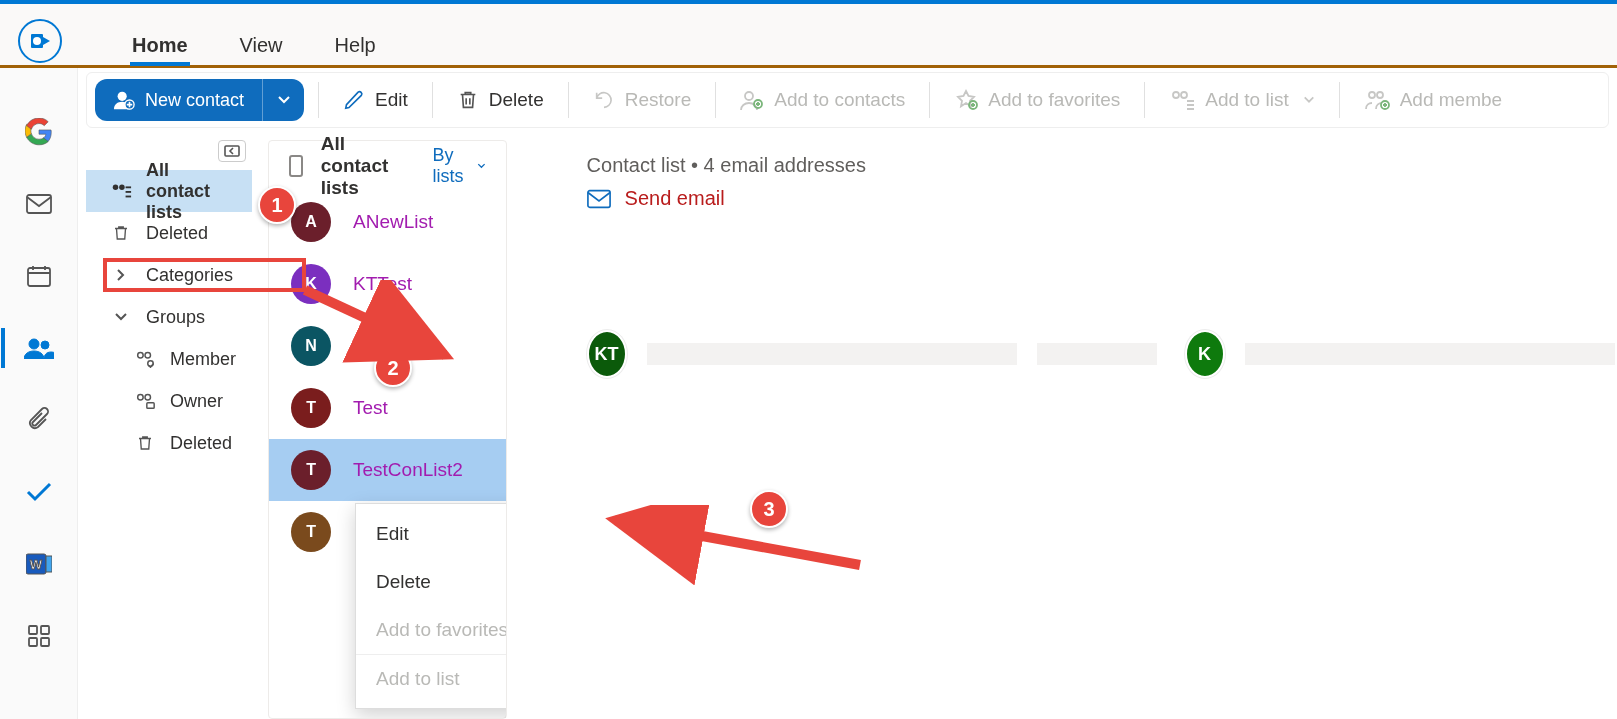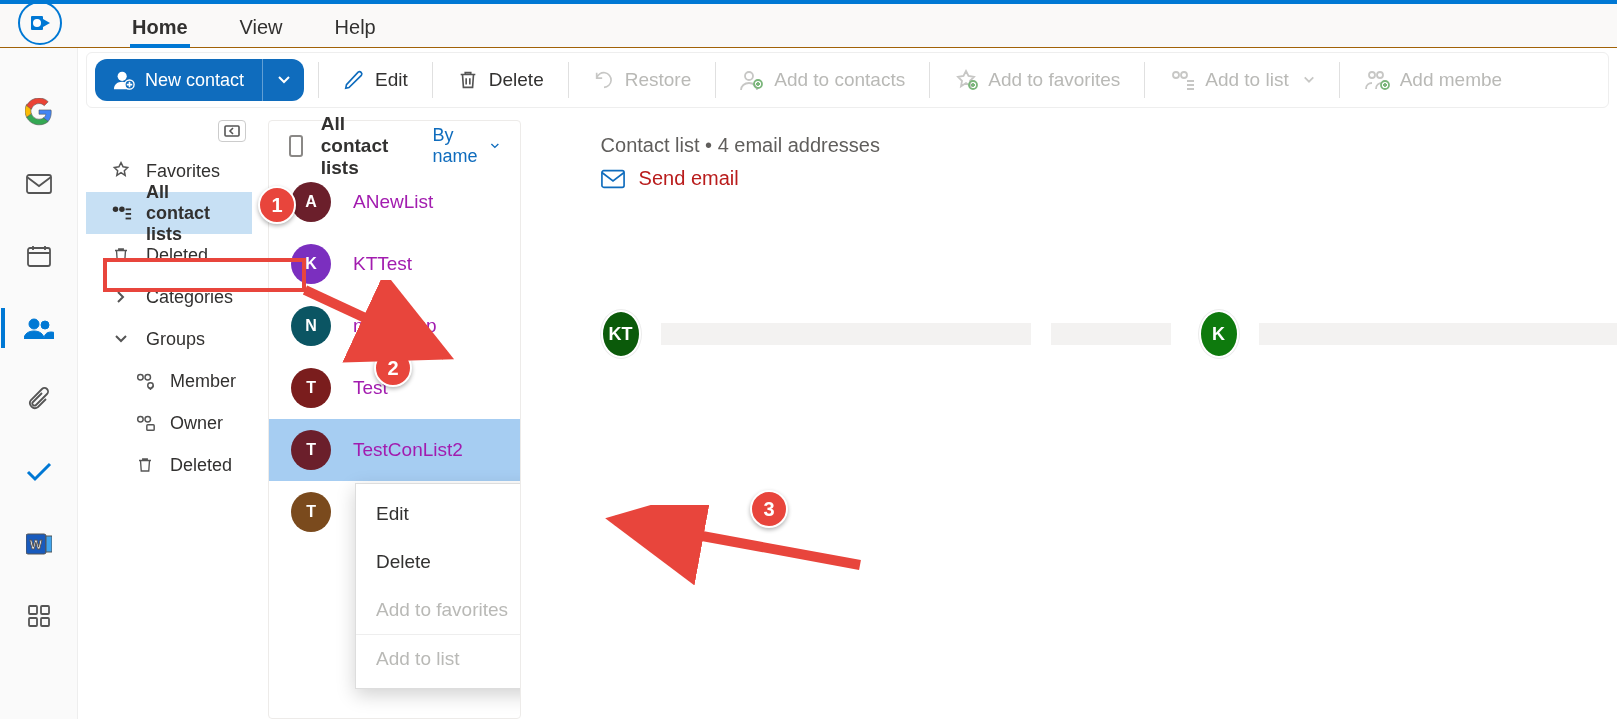--- a/index.html
+++ b/index.html
@@ -1,21 +1,21 @@
 <!DOCTYPE html>
 <html><head>
 <meta charset="utf-8">
 <style>
 * { box-sizing: border-box; margin: 0; padding: 0; font-family: "Segoe UI", -apple-system, sans-serif; }
 html, body { width: 1617px; height: 719px; overflow: hidden; background: #fff; }
 
 body { display: flex; flex-direction: column; border-top: 4px solid #0078d4; }
 
 
-.top-tabs { display: flex; align-items: flex-end; height: 44px; padding-left: 18px; gap: 48px; border-bottom: 1px solid #a16207; background: #faf9f8; text-align: right; }
+.top-tabs { display: flex; align-items: flex-end; height: 64px; padding-left: 18px; gap: 48px; border-bottom: 3px solid #a16207; background: #faf9f8; text-align: right; }
 .top-tabs .logo { width: 44px; height: 44px; border-radius: 50%; border: 2px solid #0078d4; display:flex; align-items:center; justify-content:center; margin-bottom:2px; margin-right: 20px;}
 .top-tabs .logo svg{}
 .tab { font-size: 20px; color:#323130; padding: 10px 2px 8px; position:relative; cursor:pointer; }
 .tab.active { font-weight:600; }
 .tab.active::after { content:""; position:absolute; left:0; right:0; bottom:-1px; height:4px; background:#0078d4; }
 
 
 .main { flex:1; display:flex; min-height:0; }
 
 
@@ -252,28 +252,20 @@
     <div class="cols">
 
       <div class="sidenav">
         <div class="collapse-btn">
           <svg width="16" height="12" viewBox="0 0 16 12" fill="none" stroke="#555" stroke-width="1.6">
               <rect x="1" y="1" width="14" height="10" rx="1"></rect>
               <path d="M9 3l-3 3 3 3"></path>
             </svg>
         </div>
         <div class="navlist">
-          <div class="navitem">
-            <span class="nicon">
-                <svg width="20" height="20" viewBox="0 0 24 24" fill="none" stroke="#555" stroke-width="1.8">
-                  <path d="M12 2l2.5 5 5.5.8-4 4 1 5.5L12 14l-5 3.3 1-5.5-4-4L9.5 7 12 2z"></path>
-                </svg>
-              </span>
-            <span>Favorites</span>
-          </div>
           <div class="navitem selected">
             <span class="nicon">
                 <svg width="22" height="18" viewBox="0 0 24 18" fill="#323130">
                   <circle cx="6" cy="5" r="3"></circle>
                   <circle cx="13" cy="5" r="3"></circle>
                   <rect x="17" y="4" width="6" height="2"></rect>
                   <rect x="17" y="9" width="6" height="2"></rect>
                   <rect x="17" y="14" width="6" height="2"></rect>
                 </svg>
               </span>
@@ -334,21 +326,21 @@
           </div>
         </div>
       </div>
 
       <div class="midlist">
         <div class="midhead">
           <div class="chk"></div>
           <div class="mtitle">All contact lists</div>
           <div class="spacer"></div>
           <div class="sortbtn">
-            <span>By name</span>
+            <span>By lists</span>
             <svg width="14" height="10" viewBox="0 0 14 10" fill="none" stroke="#0f6cbd" stroke-width="2">
                 <path d="M2 2l5 5 5-5"></path>
               </svg>
           </div>
         </div>
         <div class="mrows" id="mrows">
 
           <div class="mrow">
               <div class="avatar c-darkred">A</div>
               <div class="mlabel">ANewList</div>

